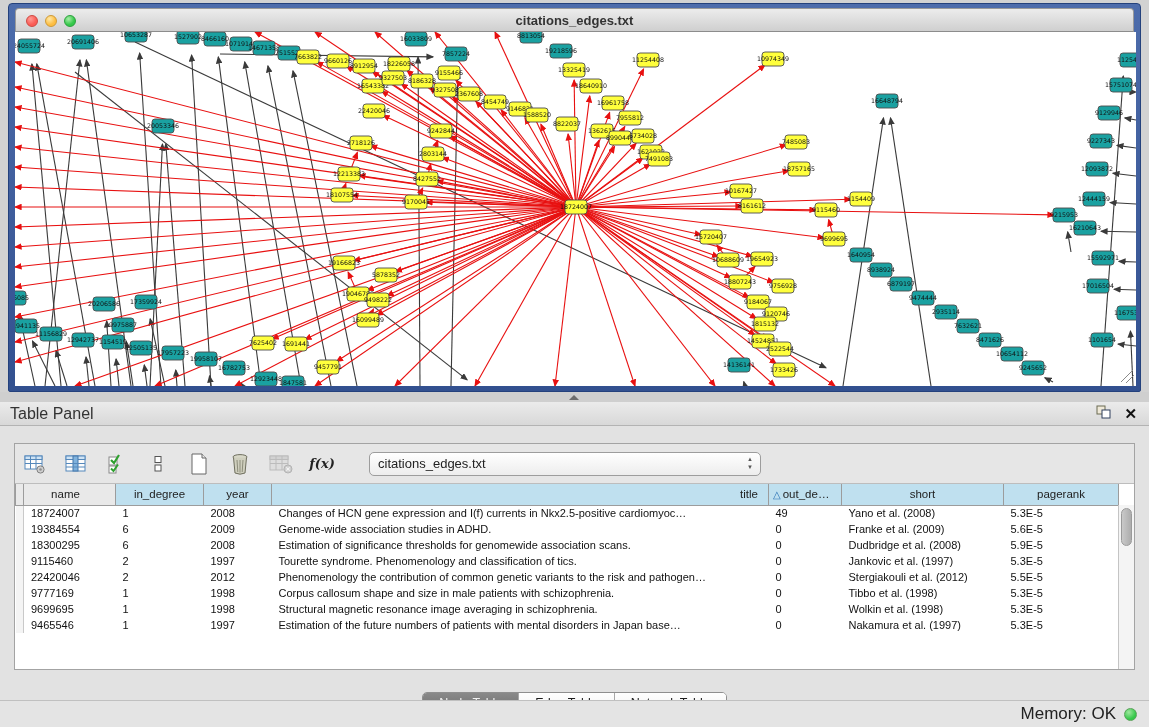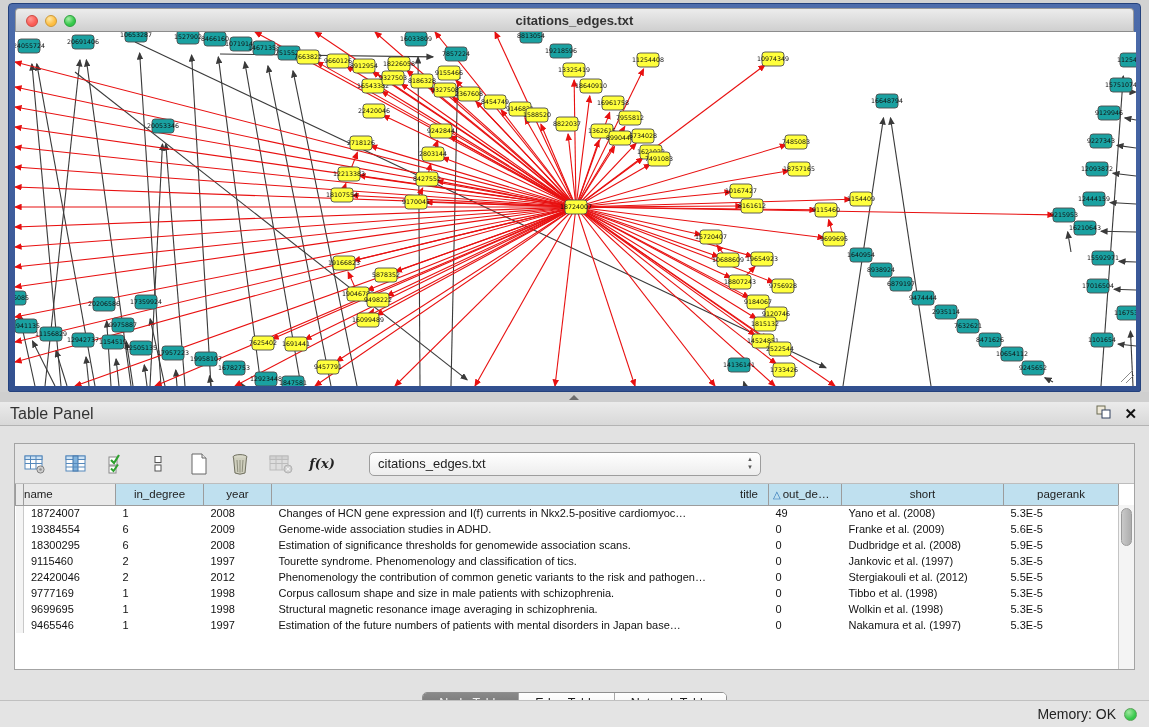--- a/index.html
+++ b/index.html
@@ -47,42 +47,42 @@
   .fx { font-family:"DejaVu Serif", serif; font-style:italic; font-size:13px; color:#222; font-weight:bold;}
   .combo { margin-left:18px; width:392px; height:24px; border:1px solid #9d9d9d; border-radius:5px;
     background:linear-gradient(180deg,#ffffff,#ededed); display:flex; align-items:center;
     font-size:13px; color:#222; padding:0 8px; position:relative; }
   .combo .steppers { position:absolute; right:7px; top:2px; font-size:6px; color:#555; line-height:1.4; text-align:center;}
 
   table.grid { border-collapse:collapse; table-layout:fixed; width:1104px; font-size:11px; color:#111; }
   table.grid th { height:21px; font-weight:normal; font-size:11.5px; color:#222;
     background:#bfe0ef; border:1px solid #9c9c9c; border-top:none; overflow:hidden; white-space:nowrap; }
   table.grid th.gutter, table.grid th.hname { background:#e9e9e9; }
-  table.grid th.hname { text-align:left; padding-right:8px; }
+  table.grid th.hname { text-align:center; padding-right:8px; }
   table.grid th.htitle { text-align:right; padding-right:10px;margin-top:28px; }
   table.grid th.hout { text-align:left; padding-left:4px; }
   table.grid th .sort { color:#2a72b5; font-size:10px; padding-right:2px; }
   table.grid td { height:16px; padding:0 0 0 7px; overflow:hidden; white-space:nowrap; }
   table.grid td.c0 { padding:0; border-right:1px solid #c9c9c9; background:#f4f4f4; }
   .vscroll { position:absolute; right:0; top:61px; width:16px; bottom:0;
     background:#f4f4f4; border-left:1px solid #c4c4c4; }
   .vthumb { position:absolute; left:2px; top:3px; width:11px; height:38px;
     background:linear-gradient(90deg,#c9c9c9,#adadad); border:1px solid #9a9a9a; border-radius:6px; }
 
   .tabs { position:absolute; left:0; right:0; top:248px; display:flex; justify-content:center; }
   .seg { display:flex; border:1px solid #8f8f8f; border-radius:5px; overflow:hidden;
     background:#fff; height:21px; box-shadow:0 1px 0 rgba(255,255,255,.7); }
   .seg .tab { padding:0 16px; font-size:12.5px; color:#1c1c1c; display:flex; align-items:center;
     border-right:1px solid #a8a8a8; background:linear-gradient(180deg,#ffffff,#f2f2f2); }
   .seg .tab:last-child { border-right:none; }
   .seg .tab.active { background:linear-gradient(180deg,#8a8a8a,#6e6e6e); color:#f2f2f2; }
 
   .statusbar { position:absolute; left:0; top:700px; width:1149px; height:27px;
     background:#e4e4e4; border-top:1px solid #c0c0c0; display:flex; align-items:center; justify-content:flex-end; }
-  .statusbar .mem { font-size:14px; color:#222; margin-right:8px; }
+  .statusbar .mem { font-size:17px; color:#222; margin-right:8px; }
   .memdot { width:13px; height:13px; border-radius:50%; margin-right:12px;
     background:radial-gradient(circle at 35% 30%,#9fe79e,#35c84a 65%); border:1px solid #58a258; }
 </style>
 </head>
 <body>
 
 <div class="stage">
 
   <div class="graph-window">
     <div class="titlebar">

